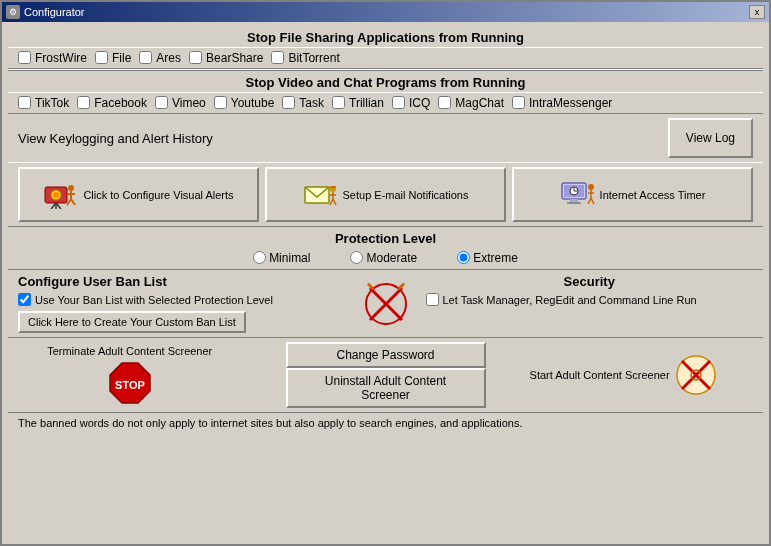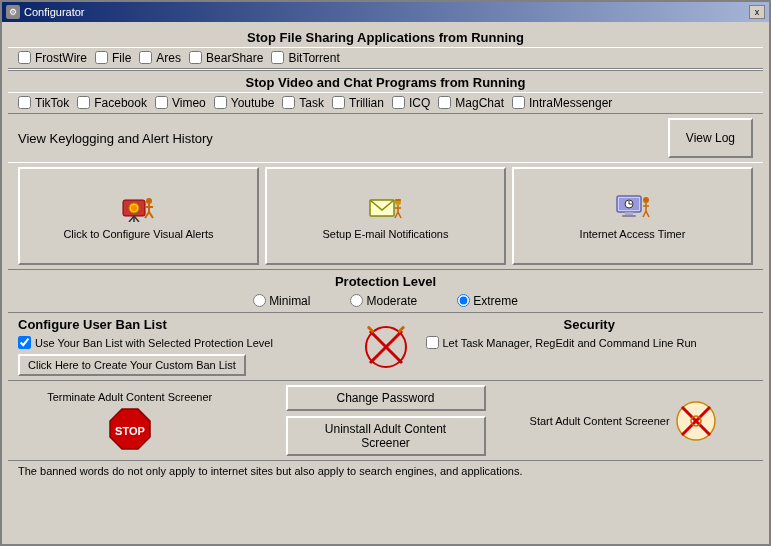--- a/index.html
+++ b/index.html
@@ -119,24 +119,24 @@
       display: flex;
       align-items: stretch;
       padding: 4px 10px;
       gap: 6px;
     }
     .icon-btn {
       flex: 1;
       background: #d4d0c8;
       border: 2px solid;
       border-color: #ffffff #808080 #808080 #ffffff;
-      padding: 23px 4px;
-      cursor: pointer;
-      display: flex;
-      flex-direction: column;
+      padding: 6px 4px;
+      cursor: pointer;
+      display: flex;
+      flex-direction: row;
       align-items: center;
       justify-content: center;
       gap: 4px;
       font-size: 11px;
       text-align: center;
       min-height: 55px;
     }
 
     .protection-section {
       border-top: 1px solid #808080;
@@ -234,21 +234,20 @@
       flex: 1;
       display: flex;
       flex-direction: row;
       align-items: center;
       gap: 4px;
     }
     .center-buttons {
       flex: 1.2;
       display: flex;
       flex-direction: column;
-      gap: 5px;
       align-items: center;
       justify-content: center;
     }
     .big-btn {
       background: #d4d0c8;
       border: 2px solid;
       border-color: #ffffff #808080 #808080 #ffffff;
       padding: 4px 14px;
       font-size: 12px;
       cursor: pointer;

